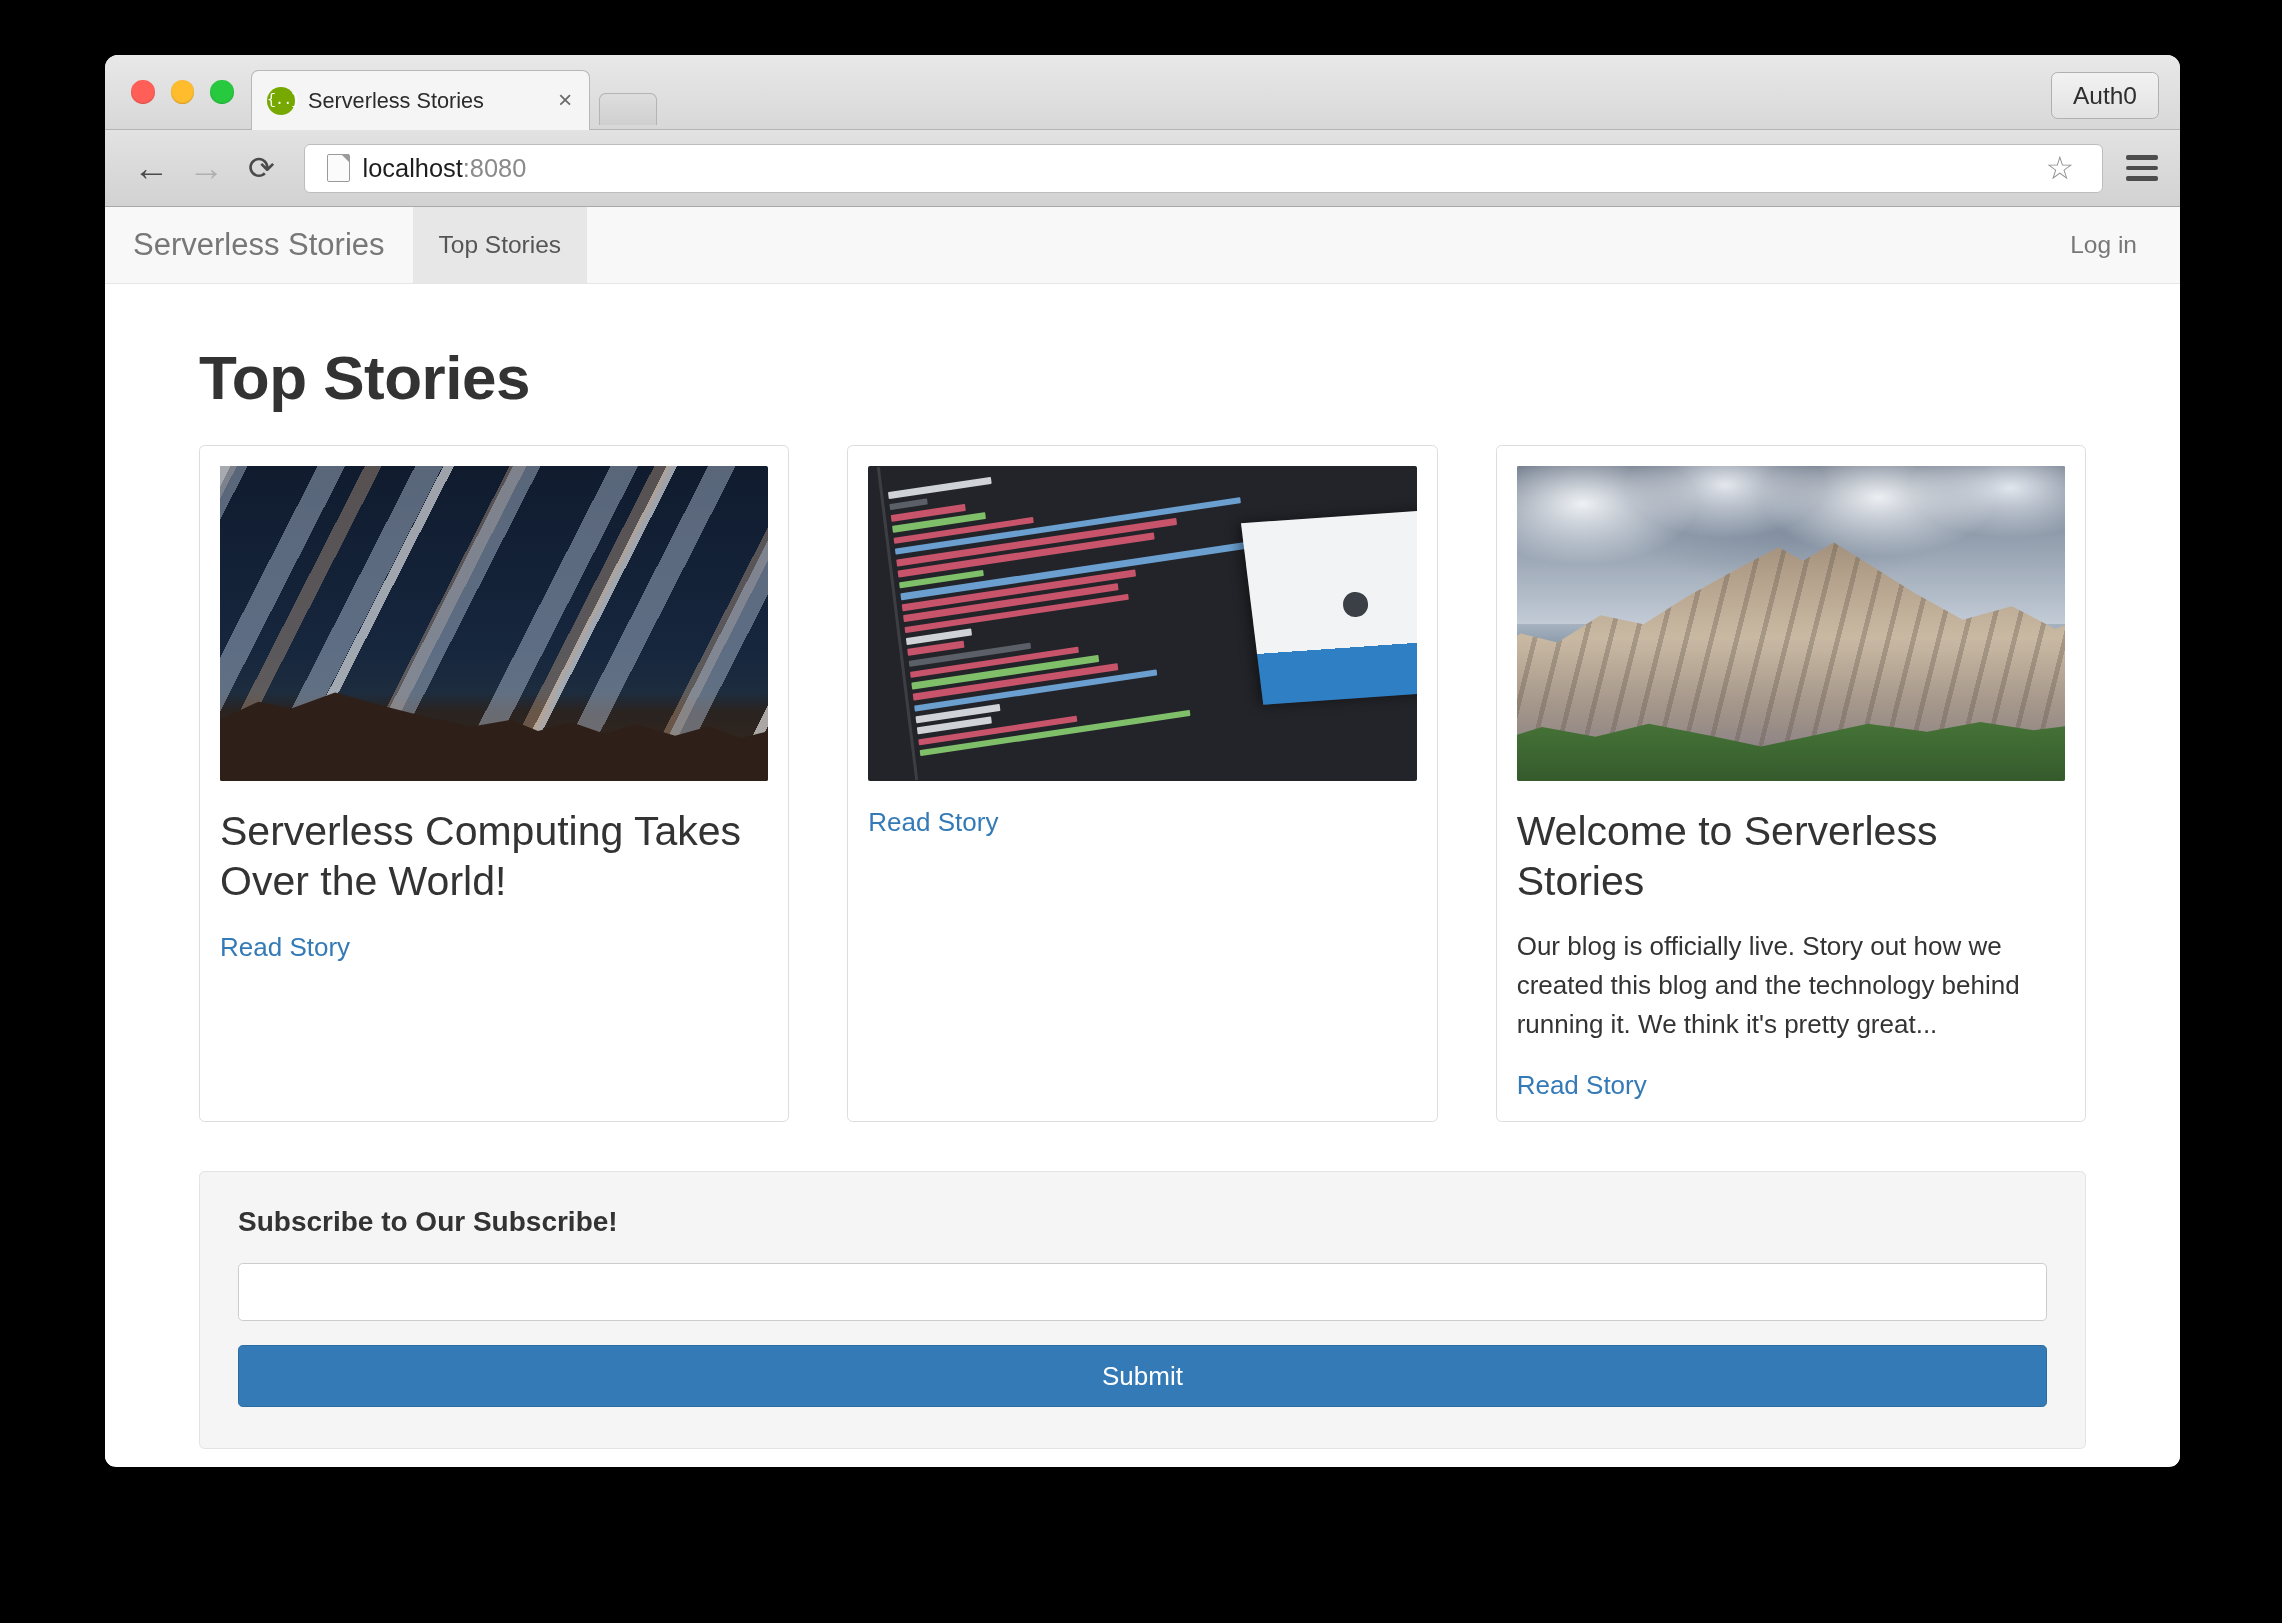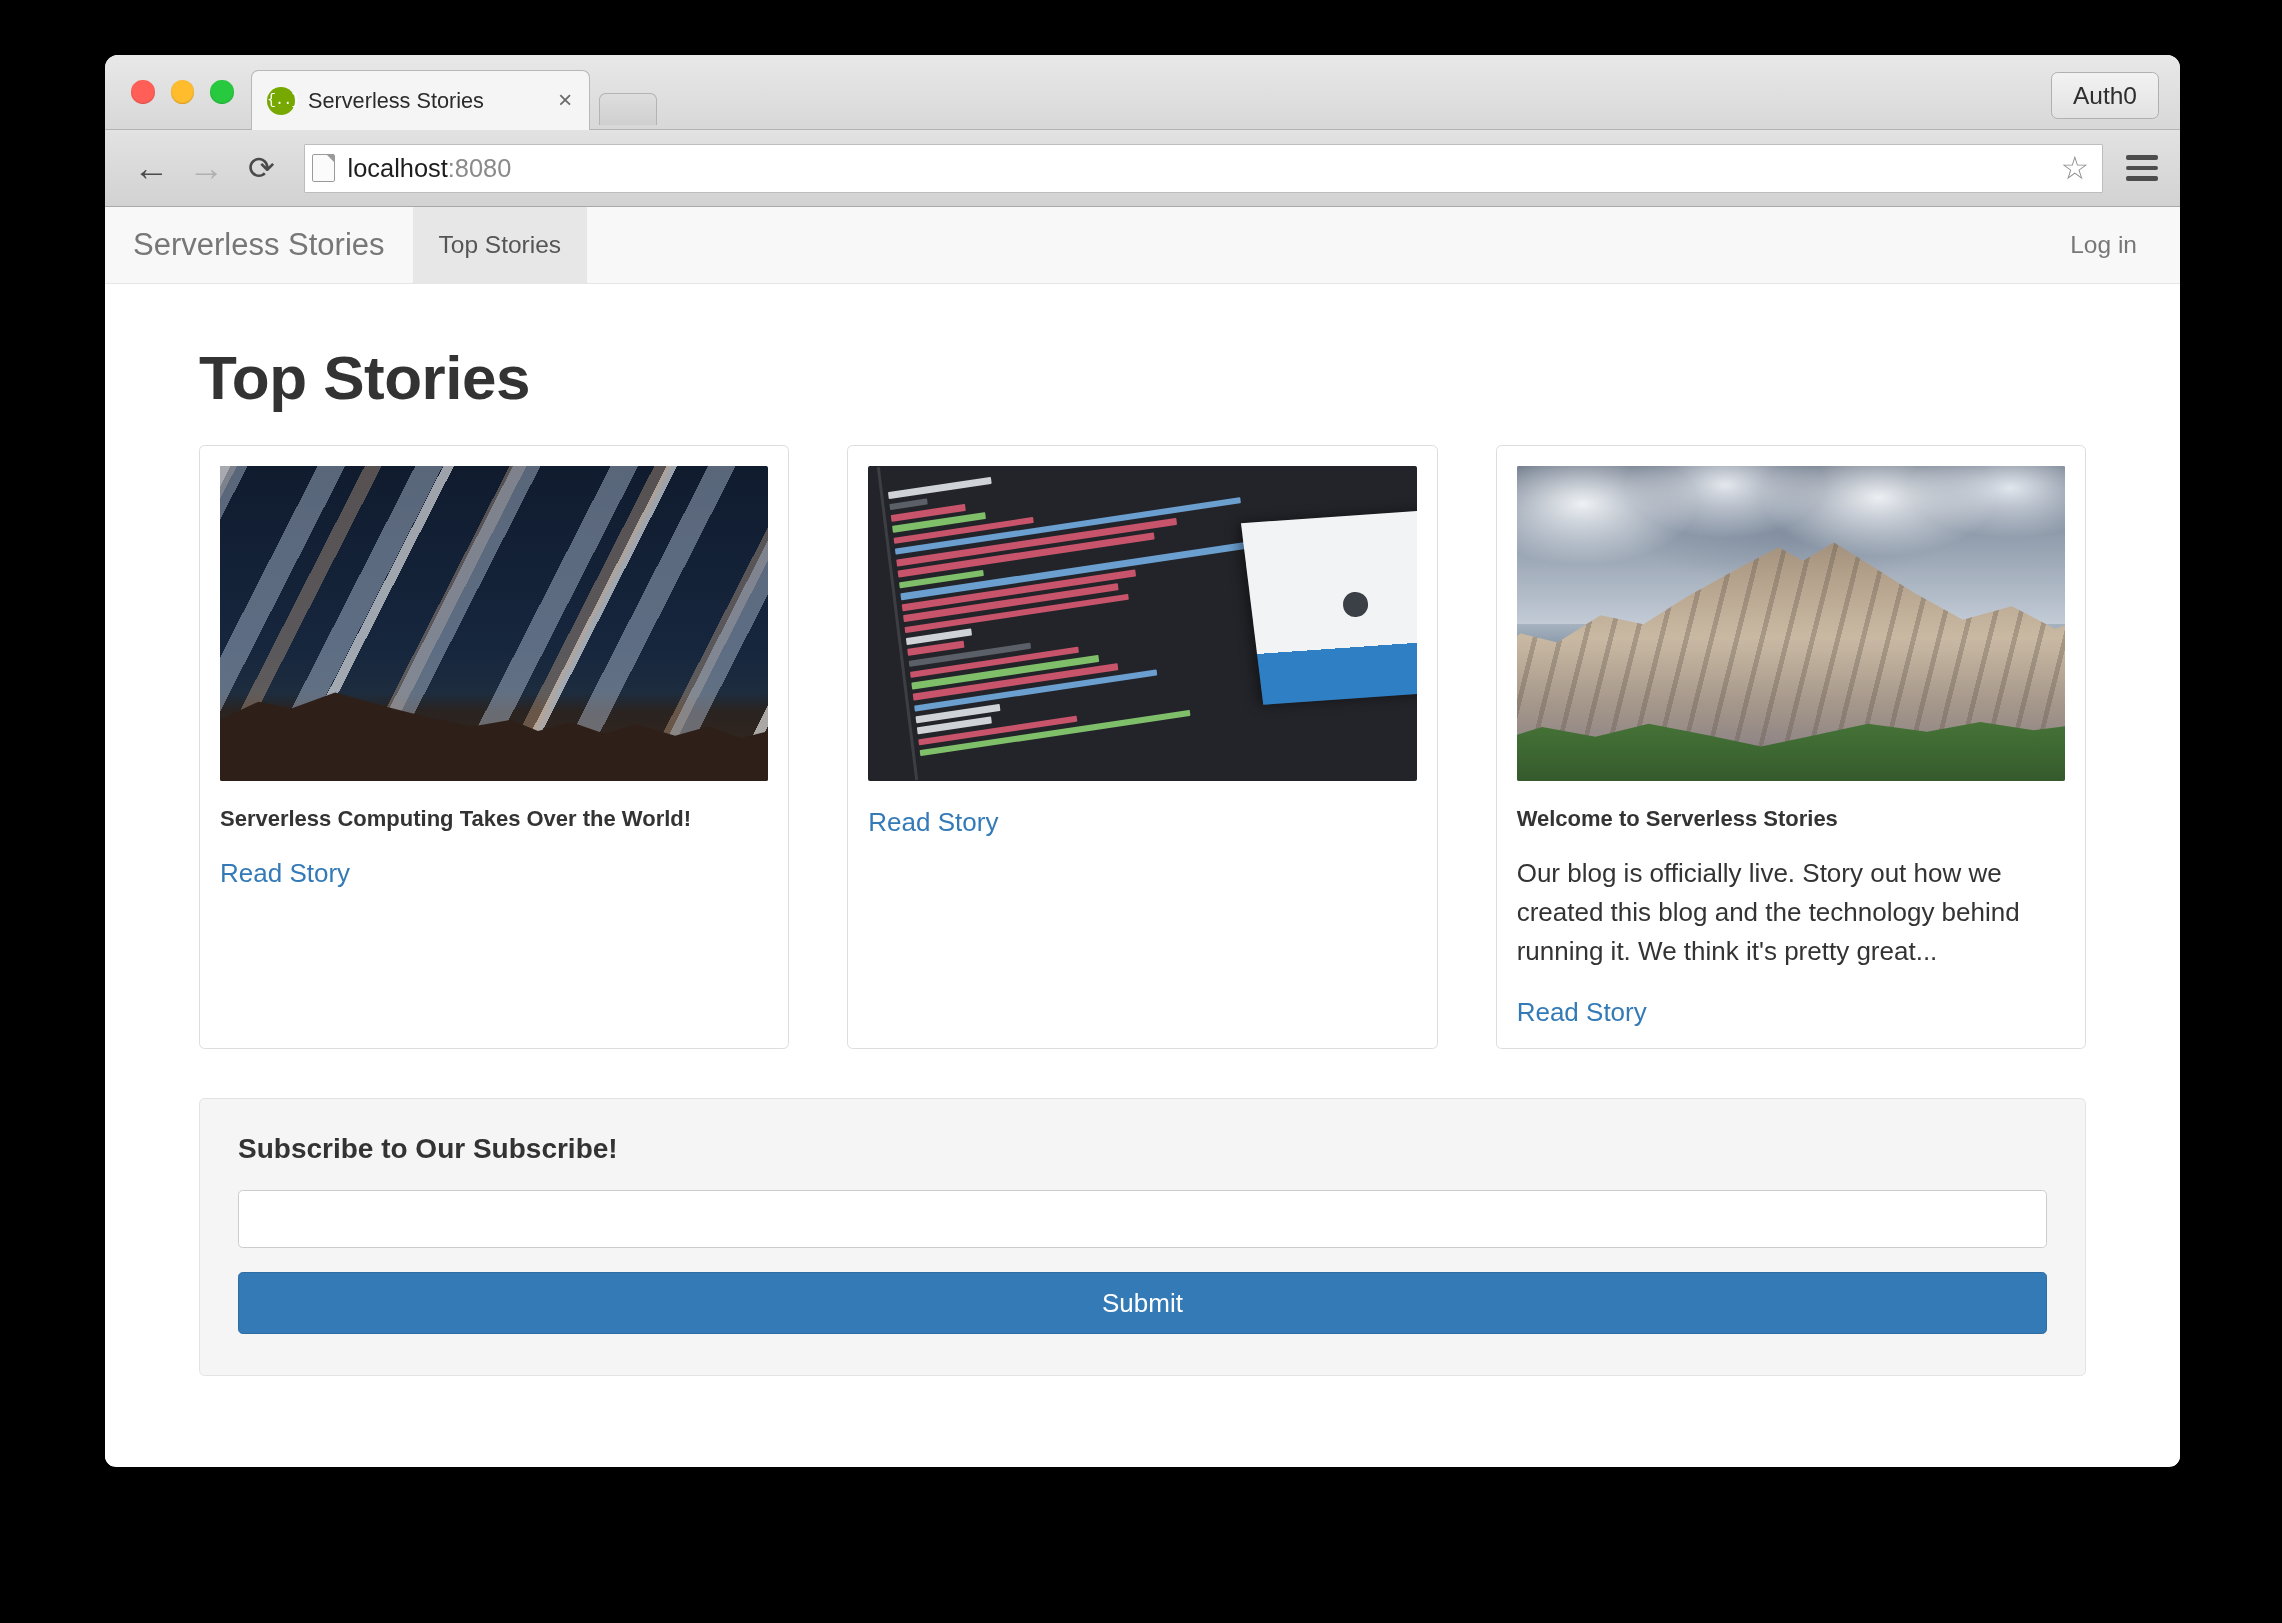--- a/index.html
+++ b/index.html
@@ -132,24 +132,24 @@
   }
   .nav-btn.disabled { color: #b0b0b0; }
   .nav-btn.reload { font-size: 32px; }
 
   .urlbar {
     flex: 1;
     height: 49px;
     margin: 0 11.3px 0 15px;
     background: #ffffff;
     border: 0.9px solid #bdbdbd;
-    border-radius: 1px;
+    border-radius: 6px;
     display: flex;
     align-items: center;
-    padding: 0 7px;
+    padding: 0 22px;
   }
   .page-icon {
     width: 22.6px; height: 28px;
     background: #fbfbfb;
     border: 0.9px solid #9a9a9a;
     border-radius: 1.9px;
     flex: none;
     position: relative;
   }
   .page-icon::after {
@@ -245,22 +245,22 @@
     padding: 20px;
   }
   .card-thumb {
     width: 100%;
     height: 315px;
     border-radius: 1.9px;
     overflow: hidden;
     position: relative;
   }
   .card-title {
-    font-size: 22px;
-    font-weight: bold;
+    font-size: 41px;
+    font-weight: normal;
     color: #333333;
     line-height: 1.22;
     margin: 24.5px 0 0 0;
   }
   .card-text {
     font-size: 26px;
     color: #333333;
     line-height: 1.5;
     margin-top: 21.7px;
   }

